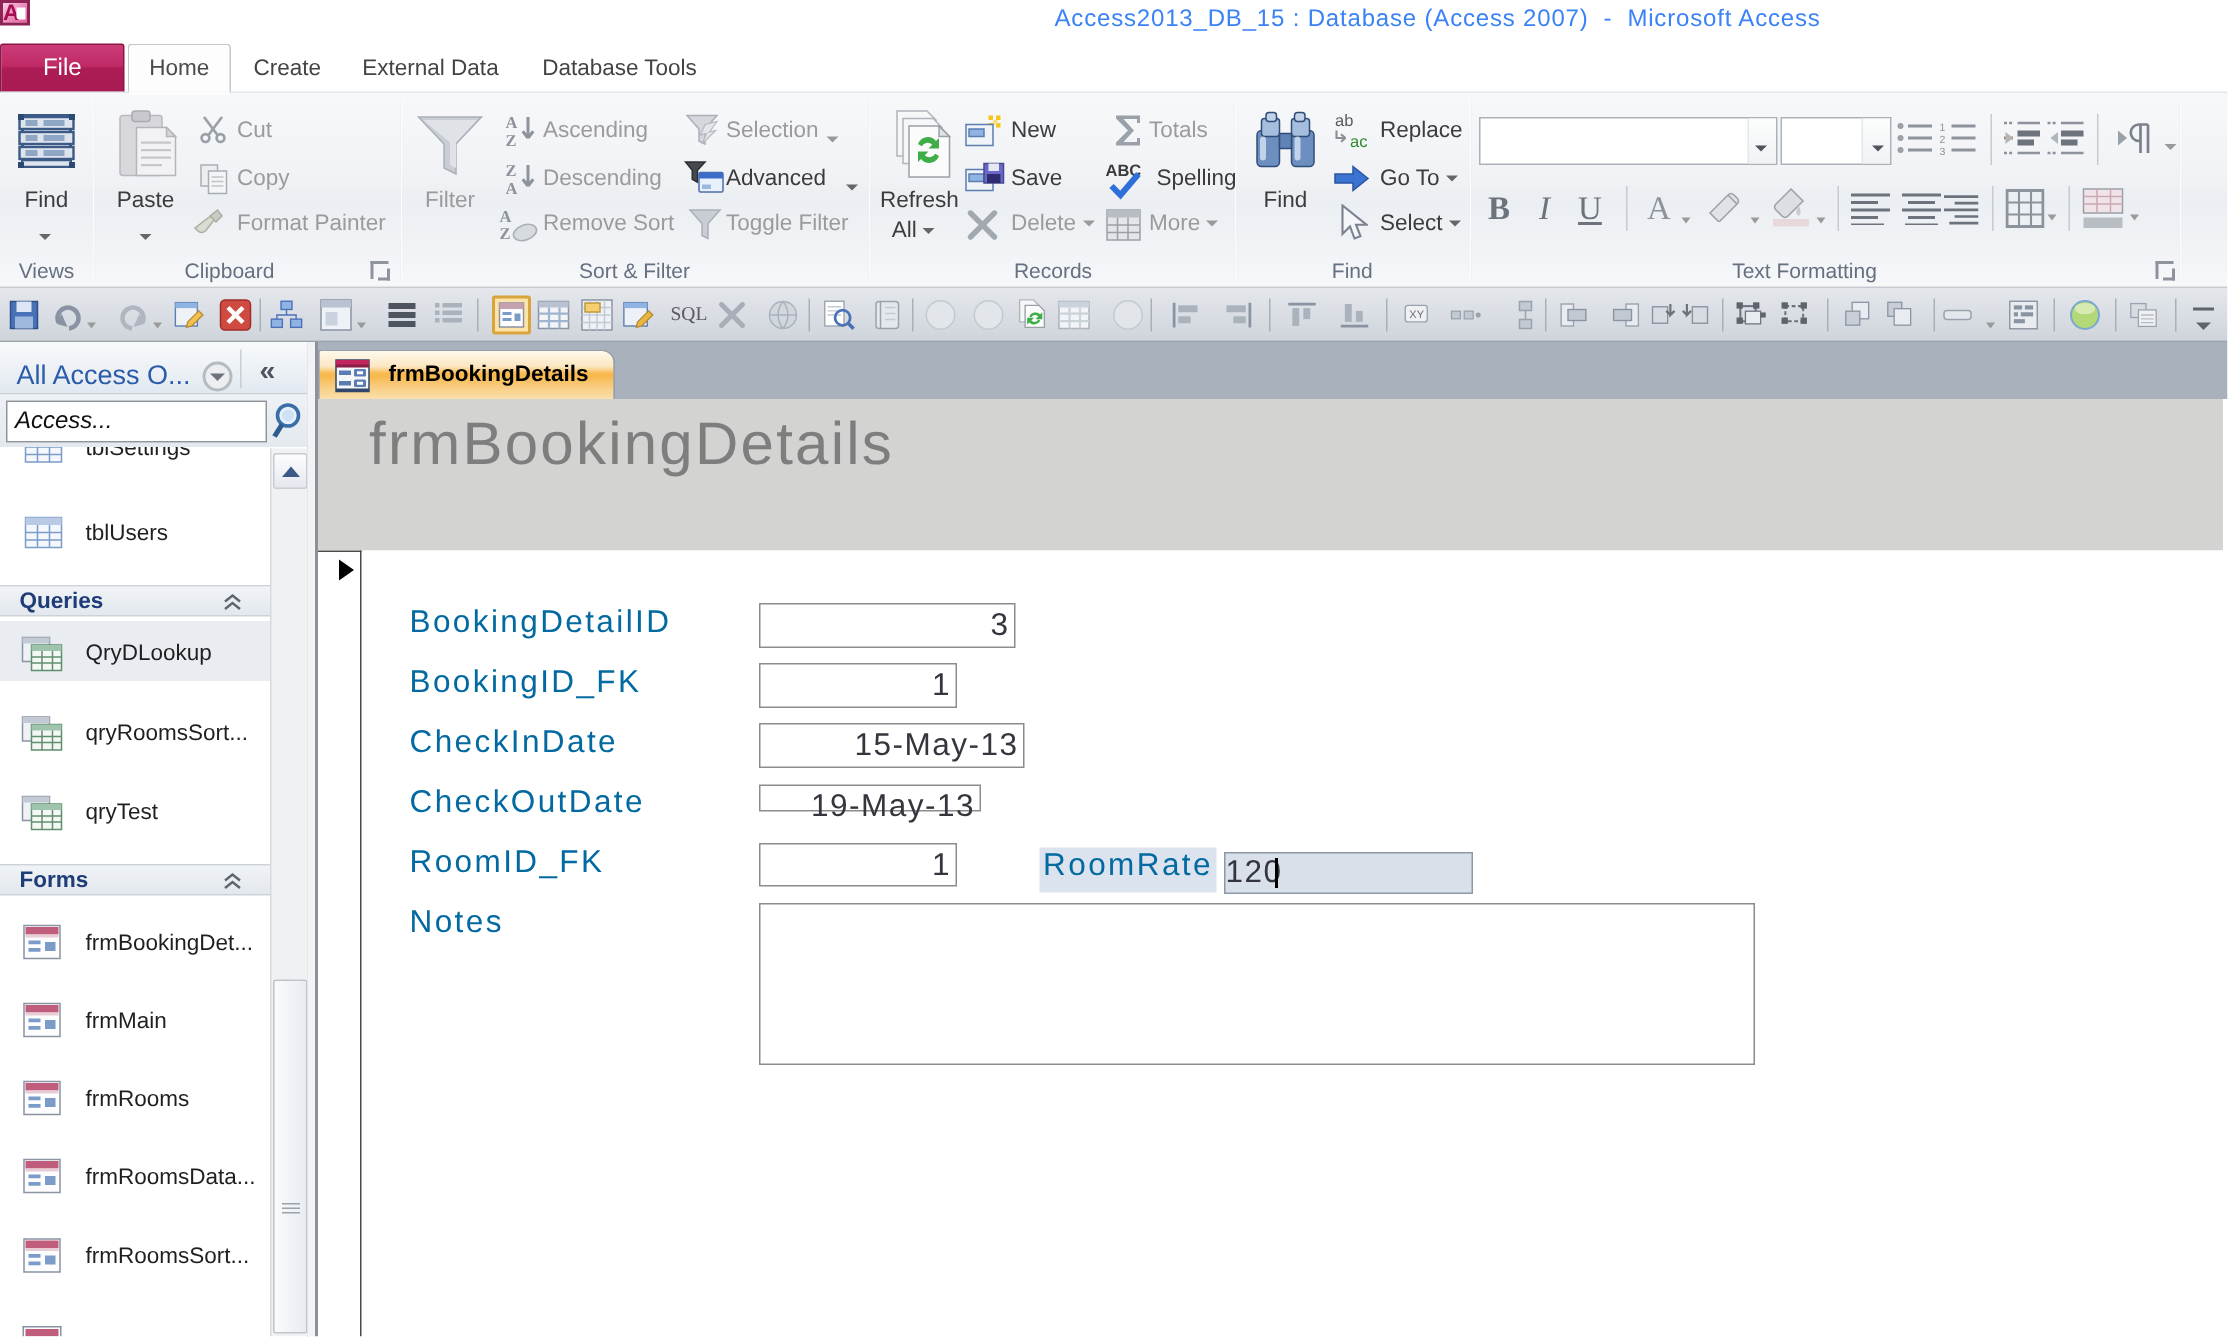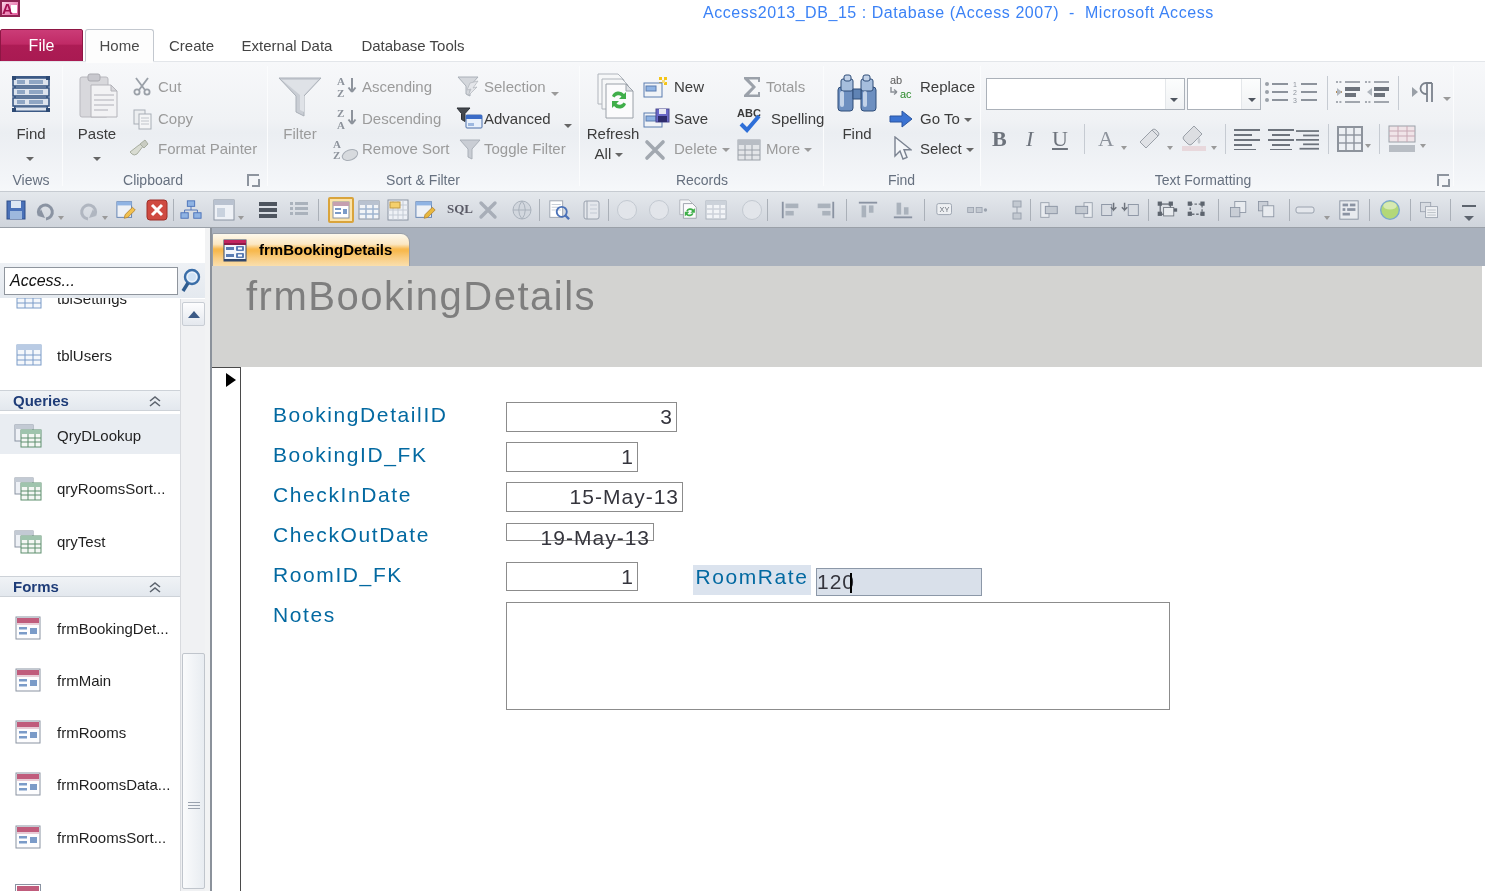--- a/index.html
+++ b/index.html
@@ -510,21 +510,21 @@
           <line x1="11" y1="1" x2="11" y2="21"></line>
           <line x1="16" y1="1" x2="16" y2="21"></line>
         </g>
         <rect x="3" y="3" width="10" height="6" fill="#f5d06c" stroke="#bf9840"></rect>
       </svg>
     <svg class="qi" style="left:415px" width="24" height="22" viewBox="0 0 24 22">
         <rect x="1" y="2" width="17" height="17" fill="#eef1f6" stroke="#5b7db0"></rect>
         <rect x="1" y="2" width="17" height="4" fill="#8fb3e3"></rect>
         <path d="M11 16 l8 -8 3 3 -8 8 -4 1 z" fill="#e8b83e" stroke="#b8893a"></path>
       </svg>
-    <div class="qi" style="left:447px;top:9px;font-family:'Liberation Serif';font-weight:bold;font-size:13px;color:#5a5a66;letter-spacing:0">SQL</div>
+    <div class="qi" style="left:447px;top:9px;font-family:'Liberation Serif';font-weight:normal;font-size:13px;color:#5a5a66;letter-spacing:0">SQL</div>
     <svg class="qi" style="left:477px" width="22" height="22" viewBox="0 0 22 22">
         <path d="M4 4 L18 18 M18 4 L4 18" stroke="#a8aeb8" stroke-width="3.4" stroke-linecap="round"></path>
       </svg>
     <svg class="qi" style="left:511px" width="22" height="22" viewBox="0 0 22 22">
         <circle cx="11" cy="11" r="9" fill="#d2d7de" stroke="#aab2bc"></circle>
         <path d="M2 11 h18 M11 2 a14 14 0 0 1 0 18 M11 2 a14 14 0 0 0 0 18" stroke="#aab2bc" fill="none"></path>
       </svg>
     <div class="qsep" style="left:539px"></div>
     <svg class="qi" style="left:548px" width="24" height="22" viewBox="0 0 24 22">
         <rect x="2" y="1" width="14" height="18" fill="#fff" stroke="#9aa2ae"></rect>
@@ -693,20 +693,29 @@
           <line x1="11" y1="12" x2="21" y2="12"></line>
           <line x1="11" y1="15" x2="21" y2="15"></line>
           <line x1="11" y1="18" x2="21" y2="18"></line>
         </g>
       </svg>
     <div class="qsep" style="left:1450px"></div>
     <div class="abs" style="left:1462px;top:13px;width:14px;height:2px;background:#5d646e"></div>
     <div class="abs" style="left:1464px;top:17px"><span class="dar" style="border-top-color:#5d646e;border-left-width:5px;border-right-width:5px;border-top-width:5px"></span></div>
   </div>
   <div id="nav">
+    <div id="navhead">
+      <div id="navtitle">All Access O...</div>
+      <svg class="abs" style="left:134px;top:12px" width="22" height="22" viewBox="0 0 22 22">
+          <circle cx="11" cy="11" r="9" fill="#eceef1" stroke="#b6bbc2" stroke-width="2"></circle>
+          <path d="M6 9 h10 l-5 5 z" fill="#6d737c"></path>
+        </svg>
+      <div class="abs" style="left:160px;top:5px;width:1px;height:26px;background:#c9ced5"></div>
+        <div class="abs" style="left:173px;top:9px;font-size:19px;color:#4e555f;font-weight:bold">«</div>
+    </div>
     <div id="navsearchrow">
       <div id="searchbox">Access...</div>
       <svg class="abs" style="left:180px;top:5px" width="23" height="26" viewBox="0 0 23 26">
           <circle cx="12" cy="9" r="7" fill="#e8f1fb" stroke="#3a6ea8" stroke-width="2.4"></circle>
           <circle cx="12" cy="9" r="4" fill="#cfe2f5"></circle>
           <line x1="8" y1="15" x2="3" y2="23" stroke="#2f5c8f" stroke-width="3.4"></line>
         </svg>
     </div>
     <div id="navlist" style="position:absolute;left:0;top:70px;width:180px;height:593px;overflow:hidden;background:#fff">
       <div class="navitem" style="top:-25px">

